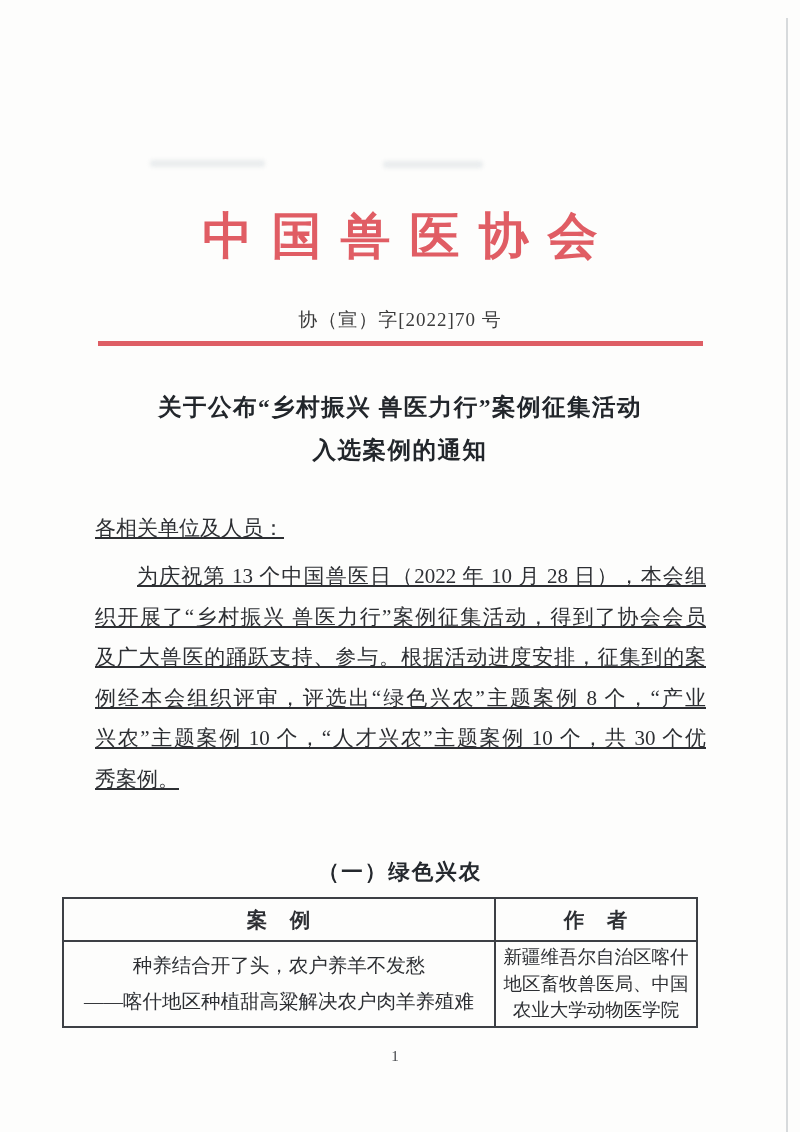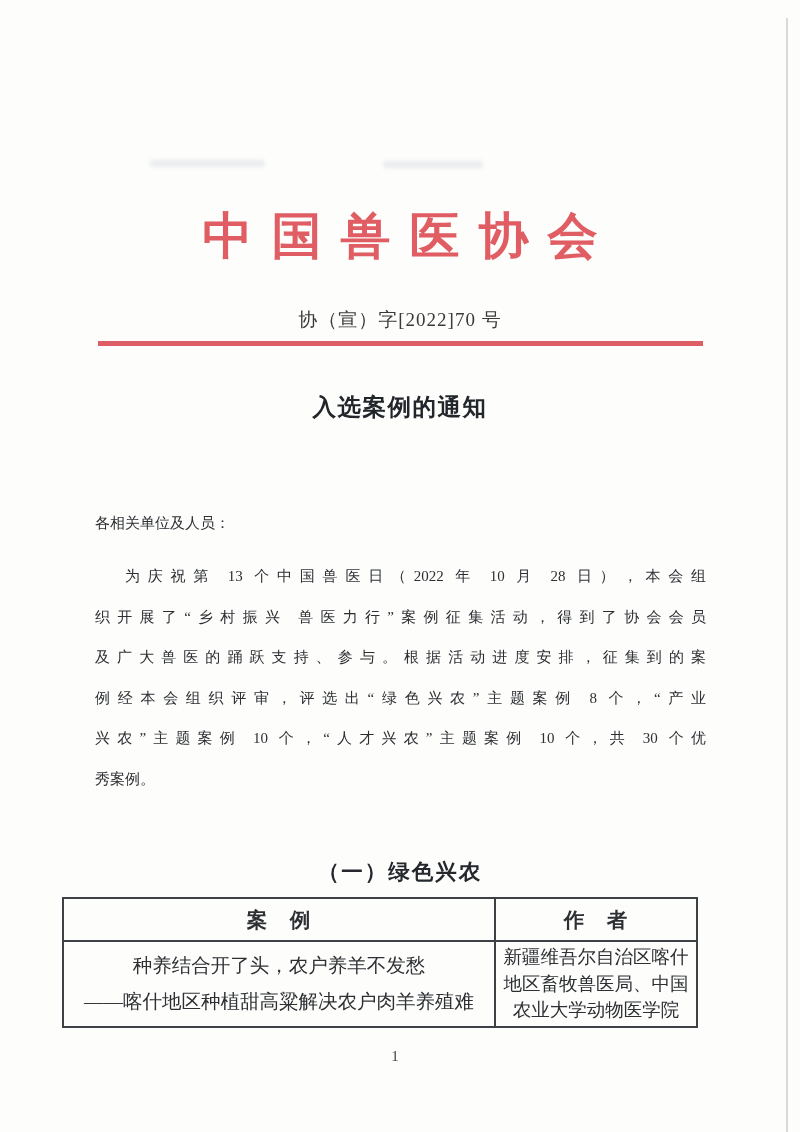--- a/index.html
+++ b/index.html
@@ -77,22 +77,23 @@
     font-weight: 700;
     font-size: 23.5px;
     letter-spacing: 1.5px;
     line-height: 43px;
     color: #22262b;
   }
   .body-block {
     position: absolute;
     left: 95px;
     width: 611px;
-    font-size: 15px;
+    font-size: 21px;
     color: #2d2f33;
+    text-decoration: underline;
   }
   .salutation { top: 514px; }
   .para1 { top: 556px; }
   .bline {
     height: 40.5px;
     line-height: 40.5px;
     text-align: justify;
     text-align-last: justify;
     white-space: nowrap;
   }
@@ -170,20 +171,21 @@
   <div class="smudge s2"></div>
   <div class="scan-edge"></div>
 
   <div class="org-title">中国兽医协会</div>
 
   <div class="doc-number">协（宣）字[2022]70 号</div>
 
   <div class="red-rule"></div>
 
   <div class="notice-title">
+    <div>关于公布“乡村振兴 兽医力行”案例征集活动</div>
     <div>入选案例的通知</div>
   </div>
 
   <div class="body-block salutation">各相关单位及人员：</div>
 
   <div class="body-block para1">
     <div class="bline indent">为庆祝第 13 个中国兽医日（2022 年 10 月 28 日），本会组</div>
     <div class="bline">织开展了“乡村振兴 兽医力行”案例征集活动，得到了协会会员</div>
     <div class="bline">及广大兽医的踊跃支持、参与。根据活动进度安排，征集到的案</div>
     <div class="bline">例经本会组织评审，评选出“绿色兴农”主题案例 8 个，“产业</div>

